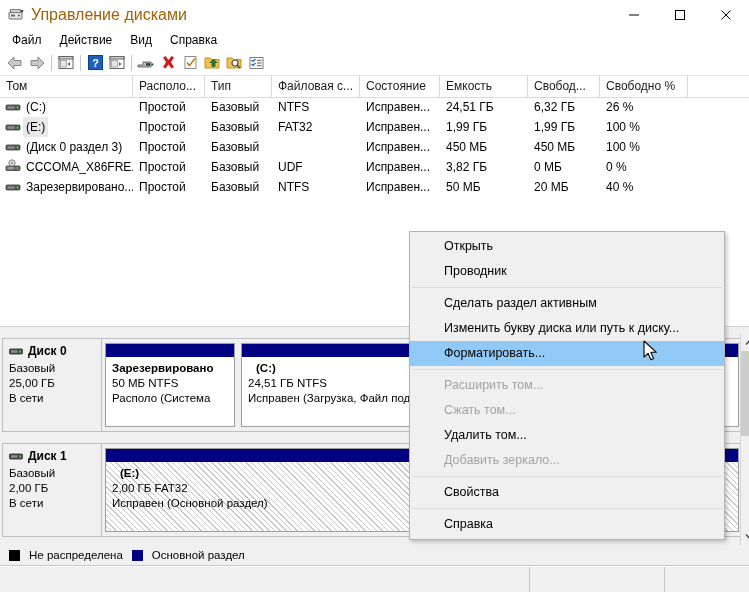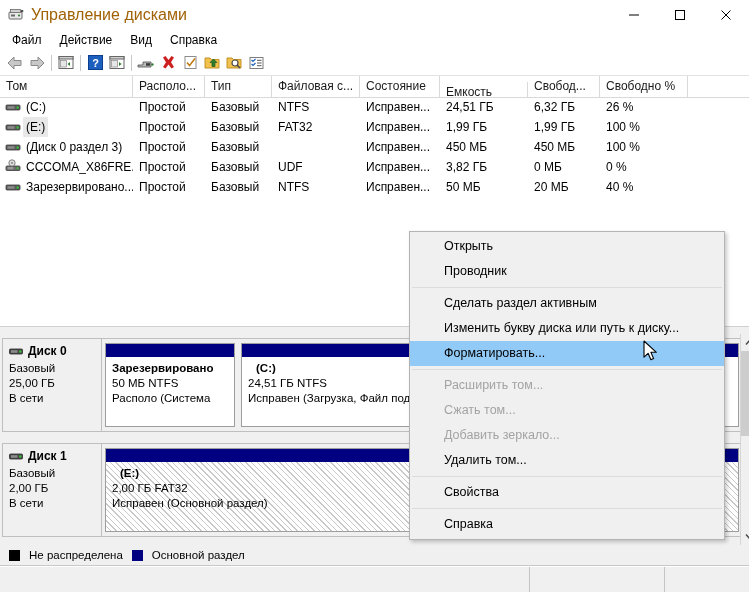--- a/index.html
+++ b/index.html
@@ -359,21 +359,21 @@
     </div>
   </div>
 
   <div class="vol-list">
     <div class="vol-header" id="vol-header">
         <div class="vh-cell" style="width: 133px;">Том</div>
         <div class="vh-cell" style="width: 72px;">Располо...</div>
         <div class="vh-cell" style="width: 67px;">Тип</div>
         <div class="vh-cell" style="width: 88px;">Файловая с...</div>
         <div class="vh-cell" style="width: 80px;">Состояние</div>
-        <div class="vh-cell" style="width: 88px; margin-top: 6px;">Емкость</div>
+        <div class="vh-cell" style="width: 88px;">Емкость</div>
         <div class="vh-cell" style="width: 72px;">Свобод...</div>
         <div class="vh-cell" style="width: 88px;">Свободно %</div>
         <div class="vh-cell" style="width: 61px; border-right: none;"></div>
       </div>
     <div class="vol-rows" id="vol-rows">
         <div class="vol-row">
           <div class="vr-cell first" style="width: 133px;">
             <span class="drv"><svg width="16" height="16" viewBox="0 0 16 16">
                 <rect x="1" y="6" width="14" height="5" rx="1" fill="#5a5a5a" stroke="#3a3a3a" stroke-width="0.8"></rect>
                 <rect x="2.5" y="7.2" width="7" height="2.6" fill="#8a8a8a"></rect>
@@ -563,22 +563,22 @@
     <div id="ctx-items" style="position:relative">
         <div class="ctxitem">Открыть</div>
         <div class="ctxitem">Проводник</div>
         <div class="ctxsep"></div>
         <div class="ctxitem">Сделать раздел активным</div>
         <div class="ctxitem">Изменить букву диска или путь к диску...</div>
         <div class="ctxitem highlight">Форматировать...</div>
         <div class="ctxsep"></div>
         <div class="ctxitem disabled">Расширить том...</div>
         <div class="ctxitem disabled">Сжать том...</div>
+        <div class="ctxitem">Удалить том...</div>
         <div class="ctxitem disabled">Добавить зеркало...</div>
-        <div class="ctxitem">Удалить том...</div>
         <div class="ctxsep"></div>
         <div class="ctxitem">Свойства</div>
         <div class="ctxsep"></div>
         <div class="ctxitem">Справка</div>
       </div>
   </div>
 
   <div class="cursor">
     <svg width="17" height="24" viewBox="0 0 17 24">
       <path d="M1 1 L1 17.2 L5.1 13.3 L7.9 19.8 L10.6 18.6 L7.9 12.3 L13.4 12.3 Z" fill="#ffffff" stroke="#000000" stroke-width="1.1" stroke-linejoin="round"></path>

